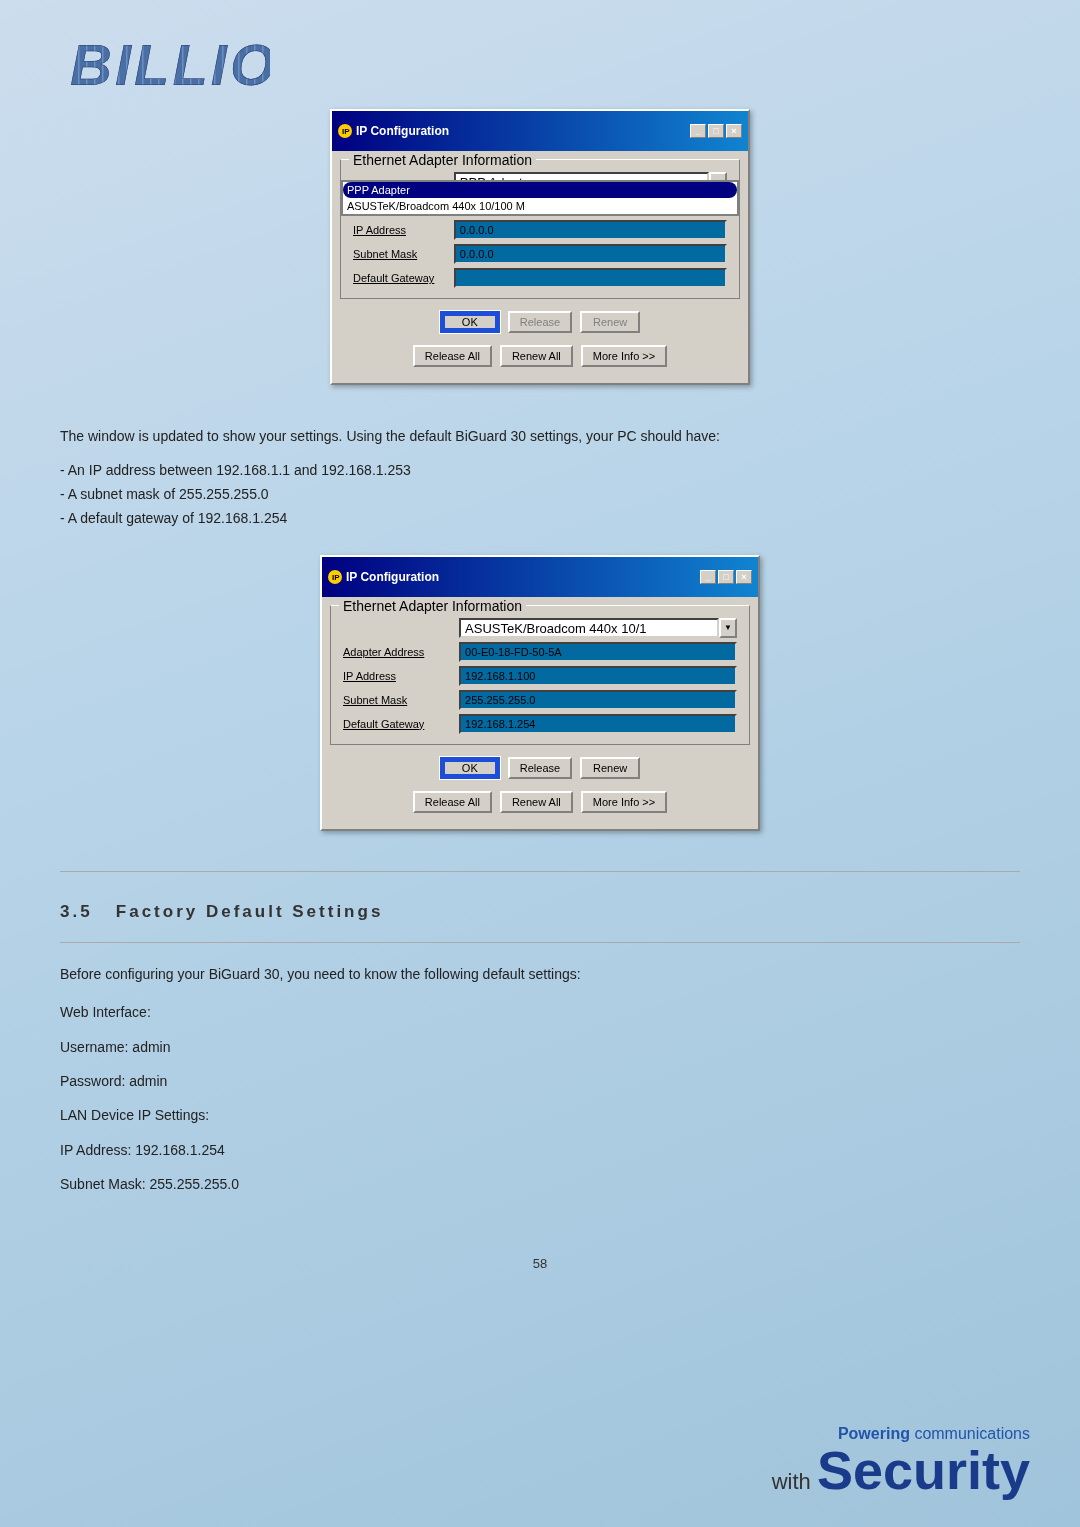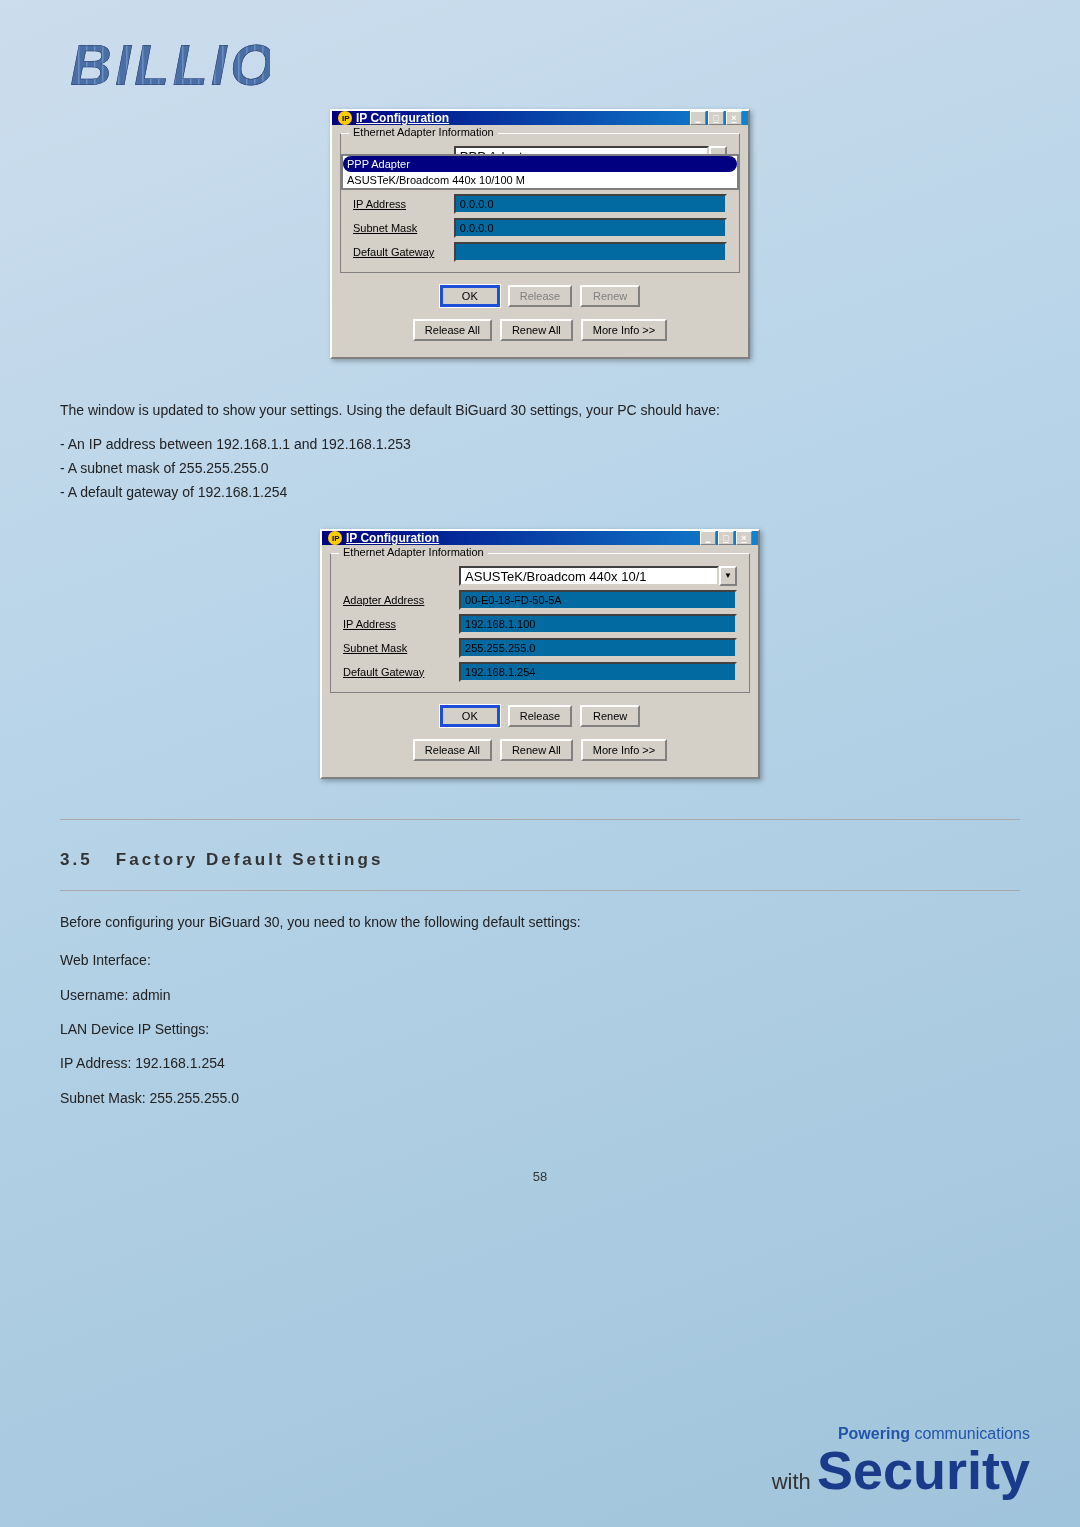--- a/index.html
+++ b/index.html
@@ -33,28 +33,27 @@
       border-right-color: #808080;
       border-bottom-color: #808080;
       width: 420px;
       margin: 0 auto 20px auto;
       box-shadow: 2px 2px 5px rgba(0,0,0,0.3);
     }
 
     .dialog-titlebar {
       background: linear-gradient(to right, #000080, #1084d0);
       color: white;
-      padding: 0 6px;
+      padding: 13px 6px;
       display: flex;
       justify-content: space-between;
       align-items: center;
       font-size: 12px;
       font-weight: bold;
       font-family: 'MS Sans Serif', Arial, sans-serif;
-      text-decoration: underline;
     }
 
     .dialog-titlebar-left {
       display: flex;
       align-items: center;
       gap: 4px;
     }
 
     .title-icon {
       width: 14px;
@@ -99,21 +98,21 @@
       margin-bottom: 8px;
       position: relative;
     }
 
     .group-label {
       position: absolute;
       top: -8px;
       left: 8px;
       background: #d4d0c8;
       padding: 0 4px;
-      font-size: 11px;
+      font-size: 14px;
       font-family: 'MS Sans Serif', Arial, sans-serif;
       color: #000;
     }
 
     .form-table {
       width: 100%;
       border-collapse: collapse;
       font-size: 11px;
       font-family: 'MS Sans Serif', Arial, sans-serif;
     }
@@ -227,21 +226,21 @@
       display: flex;
       align-items: center;
       justify-content: center;
     }
 
     .win-btn.disabled {
       color: #808080;
     }
 
     .win-btn.outlined {
-      border: 3px solid #1d4ed8;
+      border: 5px solid #1d4ed8;
       outline: 1px solid #ffffff;
     }
 
     
     .body-text {
       font-size: 14px;
       line-height: 1.6;
       color: #222;
       margin-bottom: 12px;
       font-family: Arial, sans-serif;
@@ -510,20 +509,21 @@
     <span>3.5</span>&nbsp;&nbsp;
     <span>Factory Default Settings</span>
   </h2>
   <hr class="section-divider">
 
   <p class="body-text">Before configuring your BiGuard 30, you need to know the following default settings:</p>
 
   <div style="margin-top:16px;">
     <p class="body-text">Web Interface:</p>
     <p class="body-text">Username: admin</p>
+    <p class="body-text">Password: admin</p>
     <p class="body-text" style="margin-top:12px;">LAN Device IP Settings:</p>
     <p class="body-text">IP Address: 192.168.1.254</p>
     <p class="body-text">Subnet Mask: 255.255.255.0</p>
   </div>
 
   <div class="page-number" style="margin-top:60px;">58</div>
 
 </div>
 
 <div class="bottom-branding">

